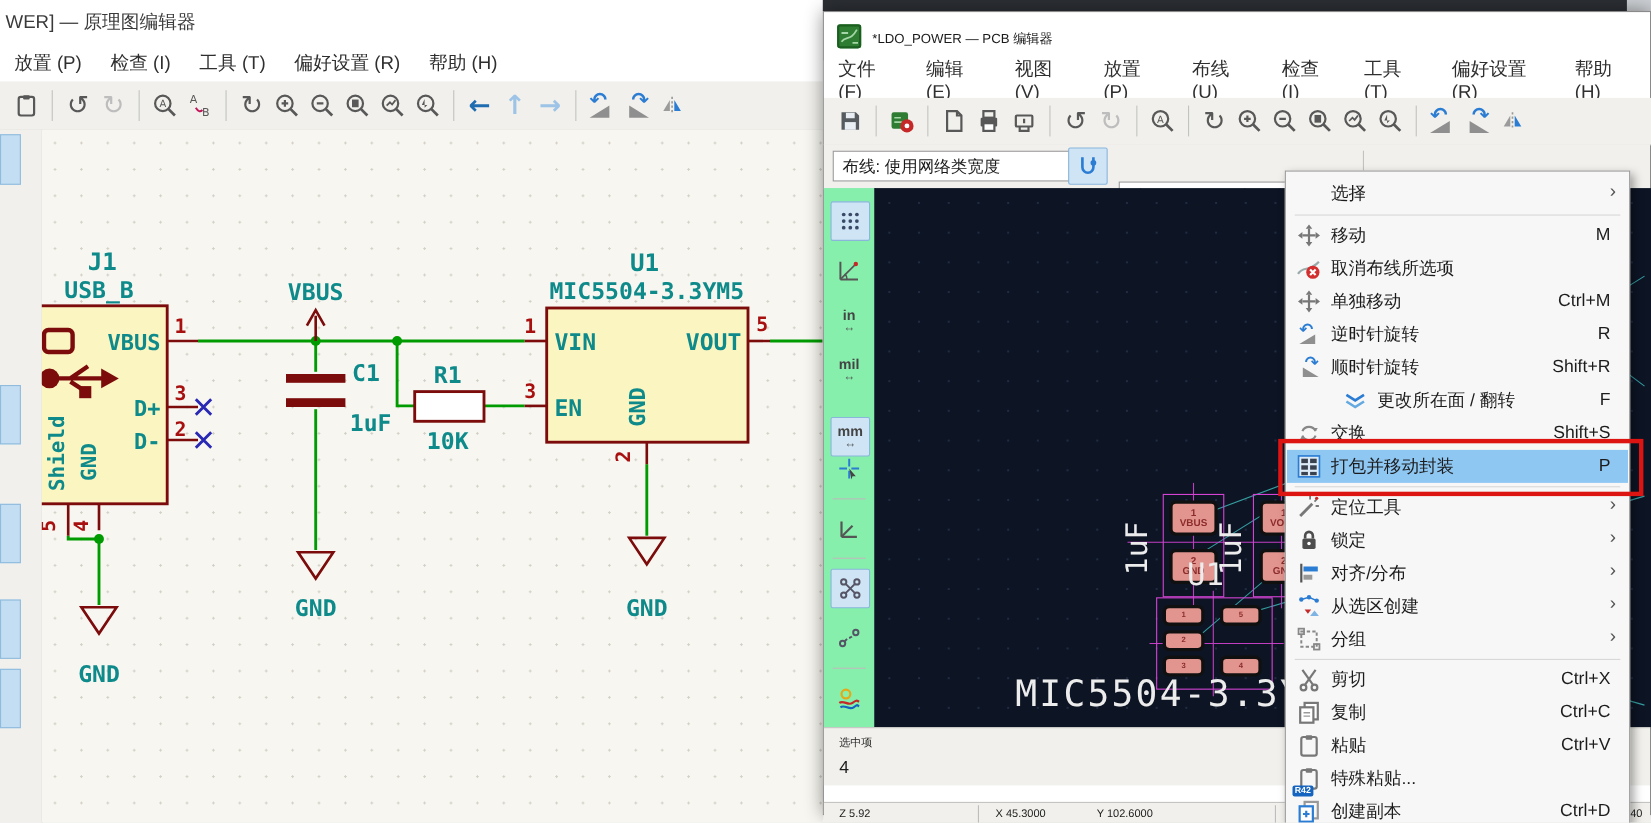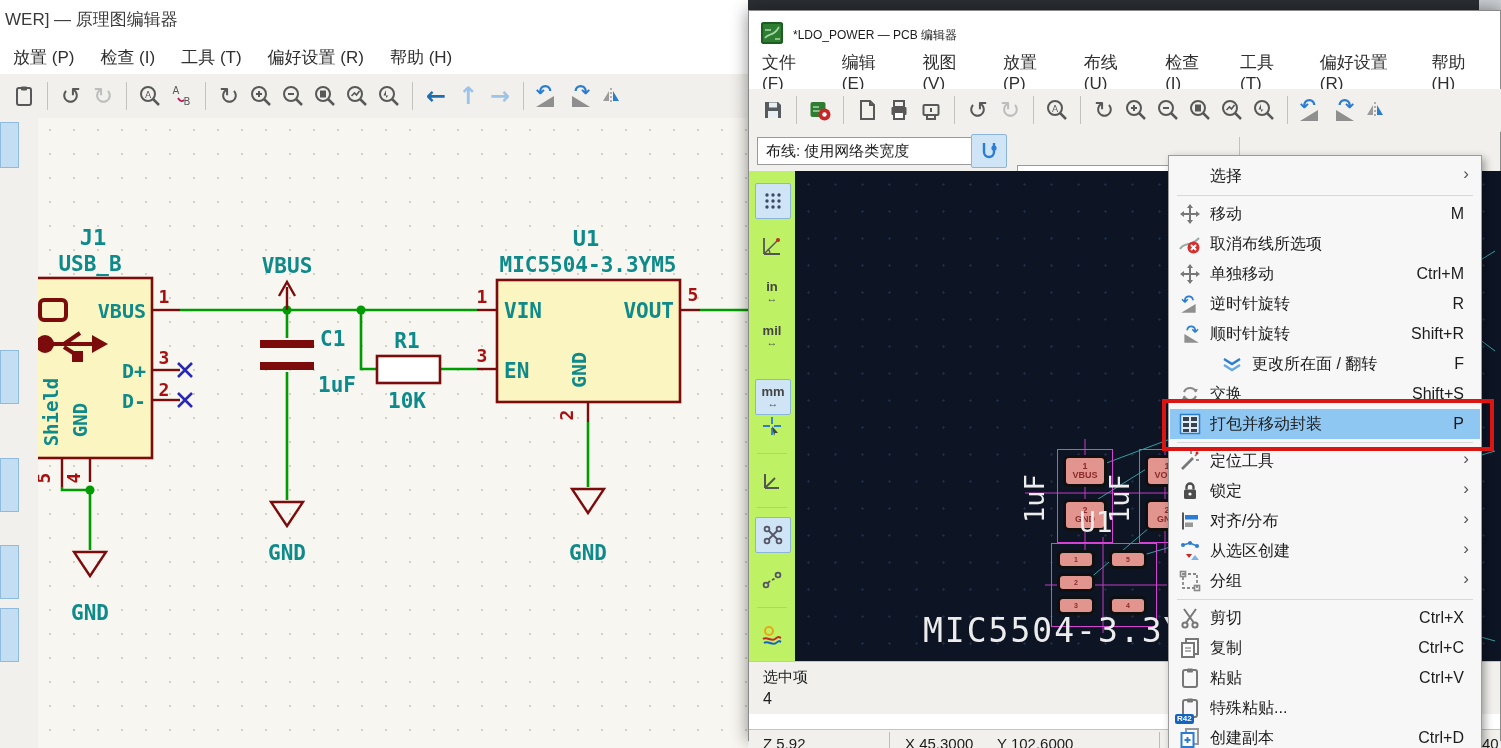--- a/index.html
+++ b/index.html
@@ -42,21 +42,21 @@
   #redbox{left:1162px;top:399px;width:324px;height:44px;border:4px solid #dd1512;z-index:70;}
   
   #pcbcanvas{background:#0d1424;background-image:radial-gradient(circle,#202c44 1px,transparent 1.3px);background-size:27px 27px;overflow:hidden;}
   .pad{position:absolute;background:#e2958e;border:3px solid #101010;border-radius:6px;color:#8c2b2b;display:flex;flex-direction:column;align-items:center;justify-content:center;line-height:1.05;font-size:9px;font-weight:bold;}
   .court{position:absolute;border:1px solid #d543d5;}
   .silk{position:absolute;color:#ececec;font-family:"DejaVu Sans Mono","DejaVu Sans",monospace;white-space:nowrap;}
   .vtxt{transform:rotate(-90deg);transform-origin:center;}
   
   #schemcanvas{background:#f7f6f0;background-image:radial-gradient(circle,#d3d1c6 1px,transparent 1.2px);background-size:24px 24px;}
   .bluepart{position:absolute;left:0;width:17px;background:#c3def2;border:1px solid #8fbbdd;}
-  .statustxt{font-size:15px;color:#1d1d1d;}
+  .statustxt{font-size:10px;color:#1d1d1d;}
 </style>
 </head>
 <body>
 
 <svg width="0" height="0" style="position:absolute" aria-hidden="true">
 <defs>
 <symbol id="i-paste" viewBox="0 0 24 24">
         <rect x="5" y="4" width="14" height="17" rx="2" fill="none" stroke="currentColor" stroke-width="2"></rect>
         <rect x="9" y="2.5" width="6" height="4" rx="1" fill="currentColor"></rect>
       </symbol>
@@ -587,21 +587,21 @@
         </div>
       <div class="combo abs" style="left:268px;top:6px;width:208px;height:26px;">
           <span>过孔: 使用网络类尺寸</span>
         </div>
       <div class="abs" style="left:490px;top:6px;width:1px;height:28px;background:#c2c2c0;"></div>
       <div class="combo abs" style="left:502px;top:6px;width:246px;height:26px;border-right:none;">
           <span>网格: 0.1000 mm (0.0039 in</span>
         </div>
     </div>
 
-    <div class="abs" style="left:0;top:160px;width:46px;height:490px;background:#bef264;border-right:1px solid #0f172a;">
+    <div class="abs" style="left:0;top:160px;width:46px;height:490px;background:#86efac;border-right:1px solid #0f172a;">
       <div class="sbtn active" style="top:12px;">
           <svg class="ic" style="color:#3a4a66;">
             <use href="#i-grid"></use>
           </svg>
         </div>
       <div class="sbtn" style="top:58px;">
           <svg class="ic">
             <use href="#i-polar"></use>
           </svg>
         </div>

